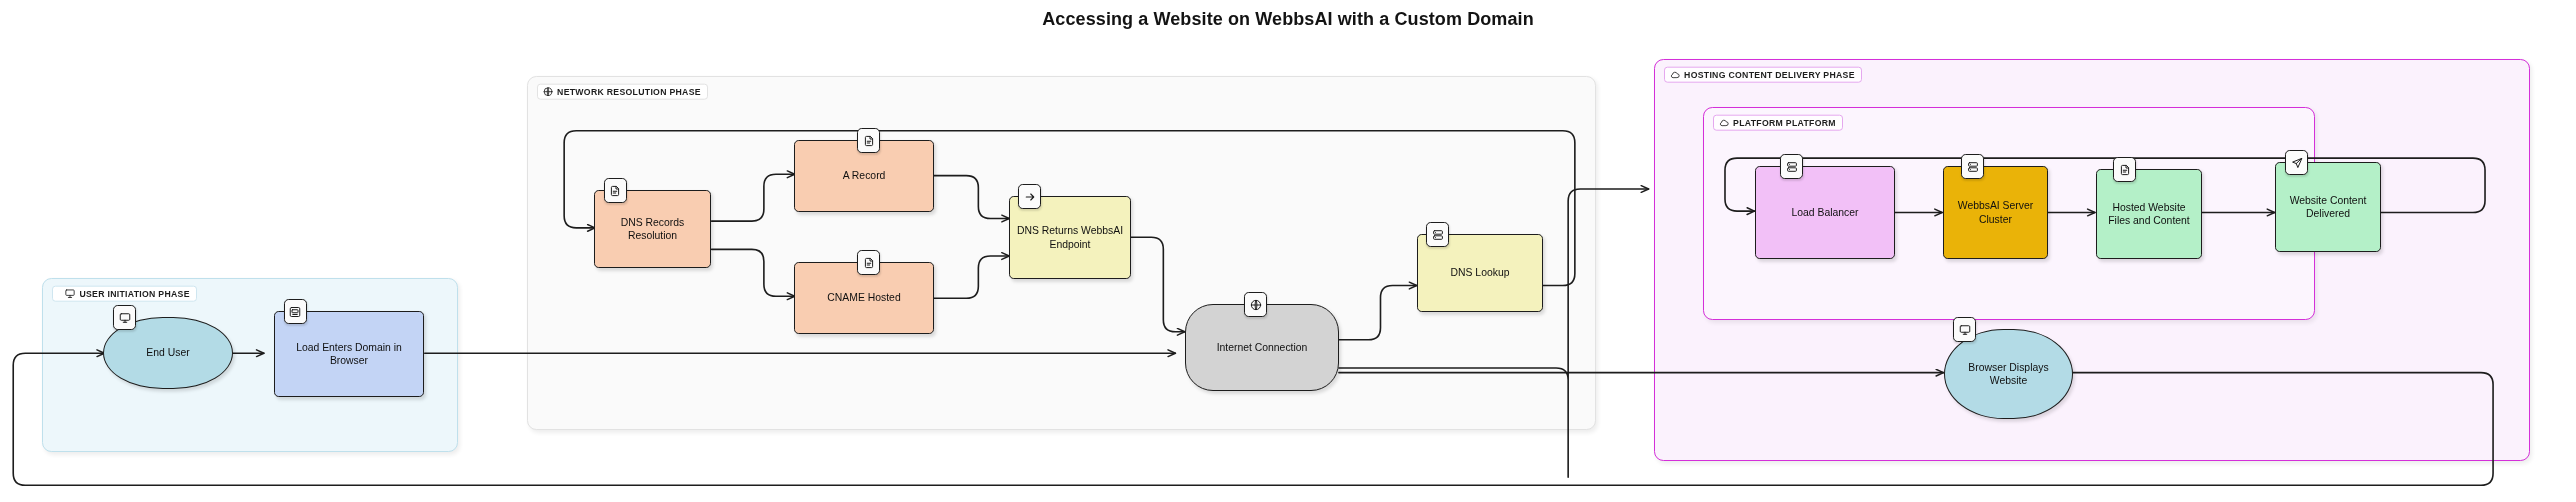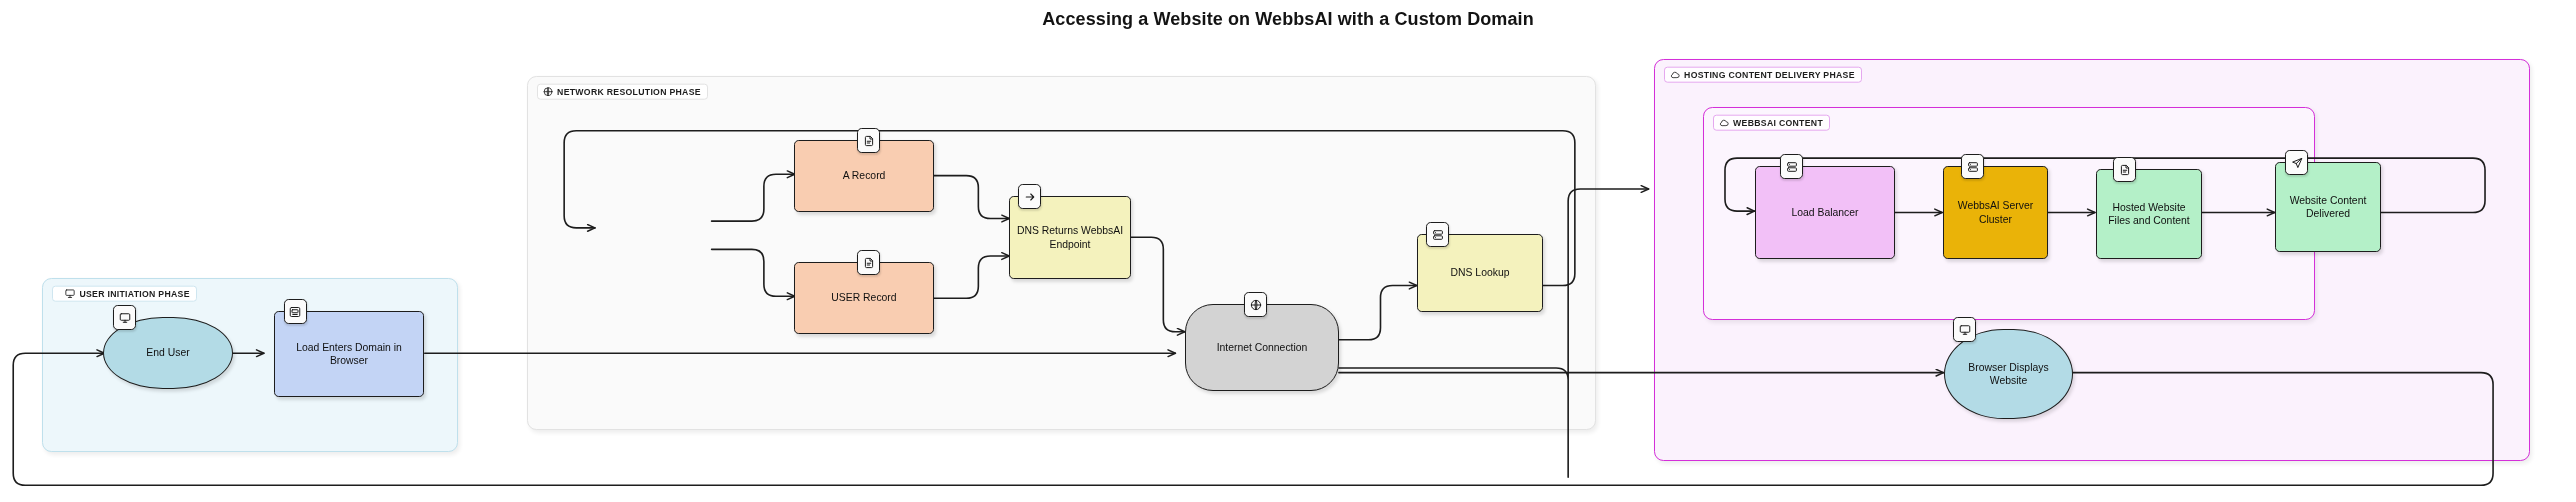--- a/index.html
+++ b/index.html
@@ -146,21 +146,21 @@
     </div>
   </div>
 
   <div class="phase platform">
     <div class="phase-label">
       <span>
         <svg width="10" height="10" viewBox="0 0 24 24" fill="none" stroke="#1d1d1d" stroke-width="2" stroke-linecap="round" stroke-linejoin="round">
           <path d="M17.5 19a4.5 4.5 0 0 0 0-9 6 6 0 0 0-11.6 1.6A3.8 3.8 0 0 0 6.5 19z"></path>
         </svg>
       </span>
-      <span>WEBBSAI CONTENT</span>
+      <span>PLATFORM PLATFORM</span>
     </div>
   </div>
 
   <div class="node stadium" style="left:103px;top:317px;width:130px;height:72px;background:#b3dbe6;">
     <span class="node-icon" style="left:9.4px;">
       <svg width="12" height="12" viewBox="0 0 24 24" fill="none" stroke="#1d1d1d" stroke-width="2" stroke-linecap="round" stroke-linejoin="round">
         <rect x="2.5" y="3.5" width="19" height="13" rx="2"></rect>
           <path d="M8.5 20.5h7M12 16.5v4"></path>
       </svg>
     </span>
@@ -171,39 +171,48 @@
     <span class="node-icon">
       <svg width="12" height="12" viewBox="0 0 24 24" fill="none" stroke="#1d1d1d" stroke-width="2" stroke-linecap="round" stroke-linejoin="round">
         <rect x="2.5" y="3" width="19" height="18" rx="2.5"></rect>
         <rect x="6" y="7.5" width="12" height="6" rx="1.2"></rect>
         <path d="M7.5 17h9"></path>
       </svg>
     </span>
     <span class="lbl">Load Enters Domain in Browser</span>
   </div>
 
+  <div class="node rect" style="left:594px;top:190px;width:117px;height:78px;background:#f9cdb1;">
+    <span class="node-icon">
+      <svg width="12" height="12" viewBox="0 0 24 24" fill="none" stroke="#1d1d1d" stroke-width="2" stroke-linecap="round" stroke-linejoin="round">
+        <path d="M14 2.8H7A2.2 2.2 0 0 0 4.8 5v14A2.2 2.2 0 0 0 7 21.2h10a2.2 2.2 0 0 0 2.2-2.2V8z"></path>
+        <path d="M14 2.8V8h5.2M8.5 12.5h7M8.5 16h5"></path>
+      </svg>
+    </span>
+    <span class="lbl">DNS Records Resolution</span>
+  </div>
 
   <div class="node rect" style="left:794px;top:140px;width:140px;height:72px;background:#f9cdb1;">
     <span class="node-icon" style="left:62px;">
       <svg width="12" height="12" viewBox="0 0 24 24" fill="none" stroke="#1d1d1d" stroke-width="2" stroke-linecap="round" stroke-linejoin="round">
         <path d="M14 2.8H7A2.2 2.2 0 0 0 4.8 5v14A2.2 2.2 0 0 0 7 21.2h10a2.2 2.2 0 0 0 2.2-2.2V8z"></path>
         <path d="M14 2.8V8h5.2M8.5 12.5h7M8.5 16h5"></path>
       </svg>
     </span>
     <span class="lbl">A Record</span>
   </div>
 
   <div class="node rect" style="left:794px;top:262px;width:140px;height:72px;background:#f9cdb1;">
     <span class="node-icon" style="left:62px;">
       <svg width="12" height="12" viewBox="0 0 24 24" fill="none" stroke="#1d1d1d" stroke-width="2" stroke-linecap="round" stroke-linejoin="round">
         <path d="M14 2.8H7A2.2 2.2 0 0 0 4.8 5v14A2.2 2.2 0 0 0 7 21.2h10a2.2 2.2 0 0 0 2.2-2.2V8z"></path>
         <path d="M14 2.8V8h5.2M8.5 12.5h7M8.5 16h5"></path>
       </svg>
     </span>
-    <span class="lbl">USER Record</span>
+    <span class="lbl">CNAME Hosted</span>
   </div>
 
   <div class="node rect" style="left:1009px;top:196px;width:122px;height:83px;background:#f4f2bd;">
     <span class="node-icon" style="left:8px;">
       <svg width="12" height="12" viewBox="0 0 24 24" fill="none" stroke="#1d1d1d" stroke-width="2.2" stroke-linecap="round" stroke-linejoin="round">
         <path d="M4.5 12h15M13.5 6l6 6-6 6"></path>
       </svg>
     </span>
     <span class="lbl">DNS Returns WebbsAI Endpoint</span>
   </div>

